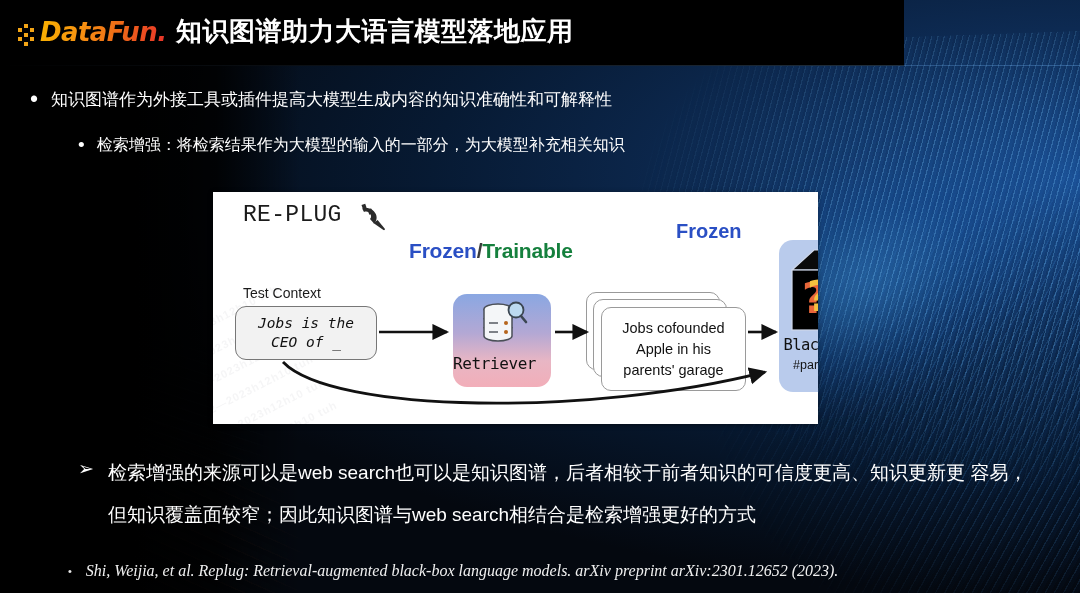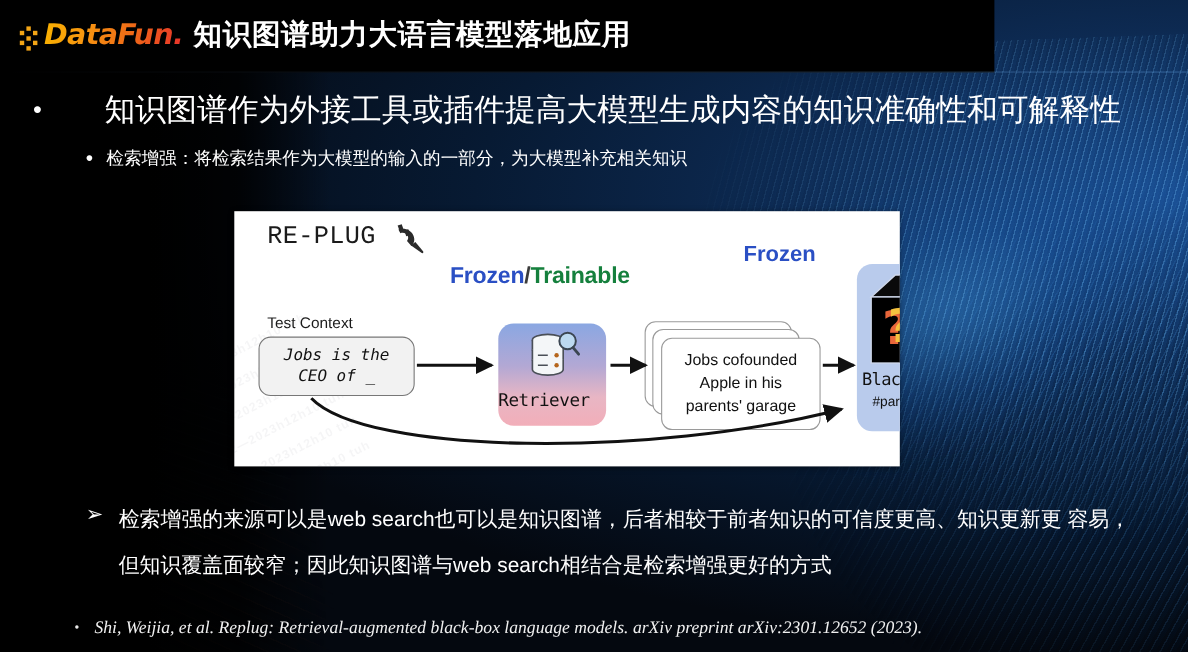--- a/index.html
+++ b/index.html
@@ -58,21 +58,21 @@
   .logo-word{position:absolute;left:22px;top:0;font-family:"DejaVu Sans",sans-serif;
     font-style:italic;font-weight:bold;font-size:26px;letter-spacing:-.6px;
     background:linear-gradient(100deg,#f9b200 0%,#f79510 30%,#ef6a17 62%,#e8322a 100%);
     -webkit-background-clip:text;background-clip:text;color:transparent;white-space:nowrap;}
   .slide-title{position:absolute;left:176px;top:14px;color:#fff;font-size:26px;font-weight:bold;
     letter-spacing:.5px;white-space:nowrap;}
 
   
   .b1{position:absolute;left:30px;top:84px;width:1010px;display:flex;align-items:flex-start;gap:13px;z-index:5;}
   .b1 .dot{color:#fff;font-size:23px;line-height:30px;}
-  .b1 .txt{color:#fff;font-size:28px;line-height:32px;margin-left:44px;}
+  .b1 .txt{color:#fff;font-size:17px;line-height:32px;}
   .b2{position:absolute;left:78px;top:131px;width:960px;display:flex;align-items:flex-start;gap:12px;z-index:5;}
   .b2 .dot{color:#fff;font-size:19px;line-height:28px;}
   .b2 .txt{color:#fff;font-size:16px;line-height:28px;}
 
   
   .figure{position:absolute;left:213px;top:192px;width:605px;height:232px;background:#fff;z-index:5;
     box-shadow:0 1px 5px rgba(0,0,0,.45);overflow:hidden;}
   .wm{position:absolute;inset:-10%;opacity:.055;pointer-events:none;
     color:#556;font-size:11px;font-weight:bold;line-height:26px;letter-spacing:1px;
     transform:rotate(-27deg);white-space:nowrap;overflow:hidden;}

